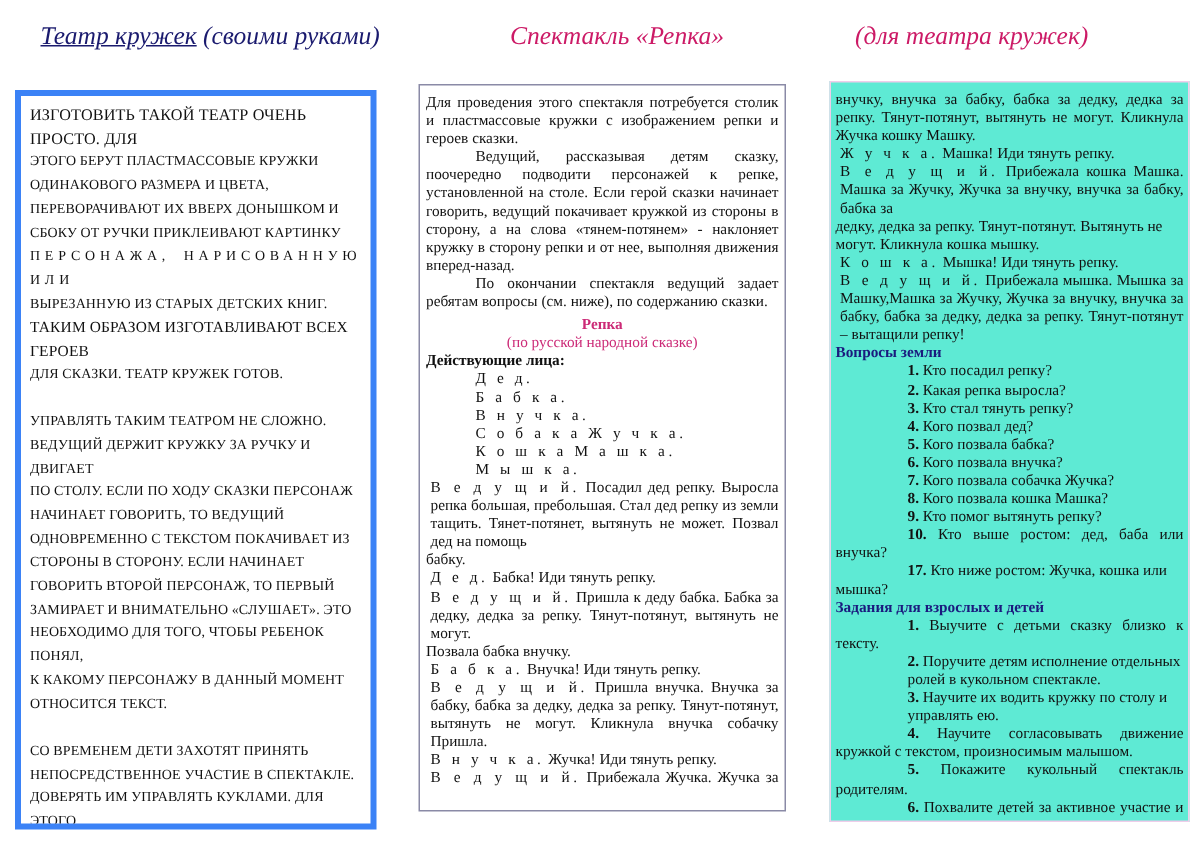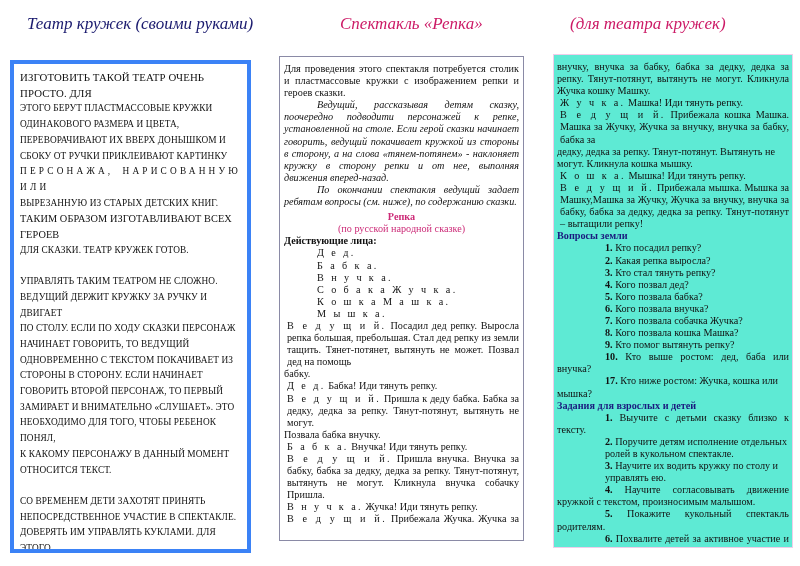--- a/index.html
+++ b/index.html
@@ -1,37 +1,37 @@
 <!DOCTYPE html>
 <html><head>
 <meta charset="utf-8">
 <style>
   html, body { margin:0; padding:0; background:#ffffff; }
   body { width:800px; height:566px; position:relative; overflow:hidden; font-family:"Liberation Serif", serif; color:#111; }
   .title { position:absolute; top:14px; font-family:"Liberation Serif", serif; font-style:italic; font-size:17px; white-space:nowrap; }
   .t-left { left:27px; color:#1a1a6e; }
-  .t-left .ul { }
+  .t-left .ul { text-decoration:underline; }
   .t-mid { left:340px; color:#cc1a66; }
   .t-right { left:570px; color:#cc1a66; }
 
   .box { position:absolute; box-sizing:border-box; overflow:hidden; }
   .box-left { left:10px; top:60px; width:241px; height:493px; border:4px solid #3b82f6; padding:6px 6px 4px 6px; }
   .box-mid { left:279px; top:56px; width:245px; height:485px; border:1px solid #8a8aa6; padding:6px 4px 4px 4px; }
   .box-right { left:553px; top:54px; width:240px; height:494px; border:1px solid #efcdea; background:#5eead4; padding:6px 3px 4px 3px; }
 
   .sc { font-family:"Liberation Serif", serif; font-size:9.3px; line-height:15.7px; text-transform:uppercase; letter-spacing:0.1px; }
   .sc p { margin:0; }
   .sc .gap { height:15.7px; }
   .spaced { letter-spacing:3.2px; text-align:justify; text-align-last:justify; }
 
   .tx { font-family:"Liberation Serif", serif; font-size:10.2px; line-height:12.1px; }
   .tx p { margin:0; }
   .j { text-align:justify; }
   .jl { text-align:justify; text-align-last:justify; }
-  .ind { text-indent:33px;font-style:italic; }
+  .ind { text-indent:33px; }
   .ind2 { padding-left:33px; }
   .ind3 { padding-left:48px; }
   .char { letter-spacing:2.4px; }
   .sp1 { padding-left:3px; }
   .pink-h { color:#cc2a77; text-align:center; }
   .bold { font-weight:bold; }
   .blue-h { color:#1a1a7e; font-weight:bold; }
   .num { font-weight:bold; }
 </style>
 </head>

